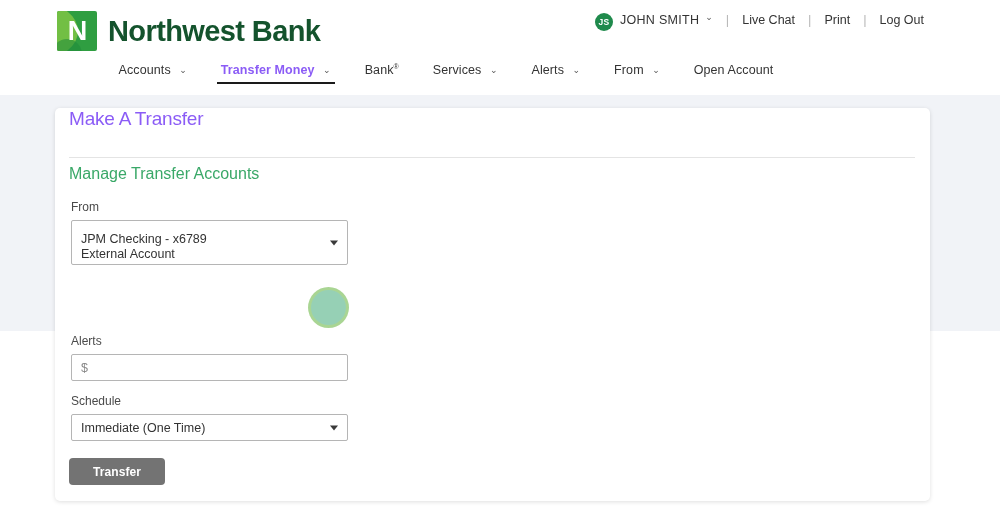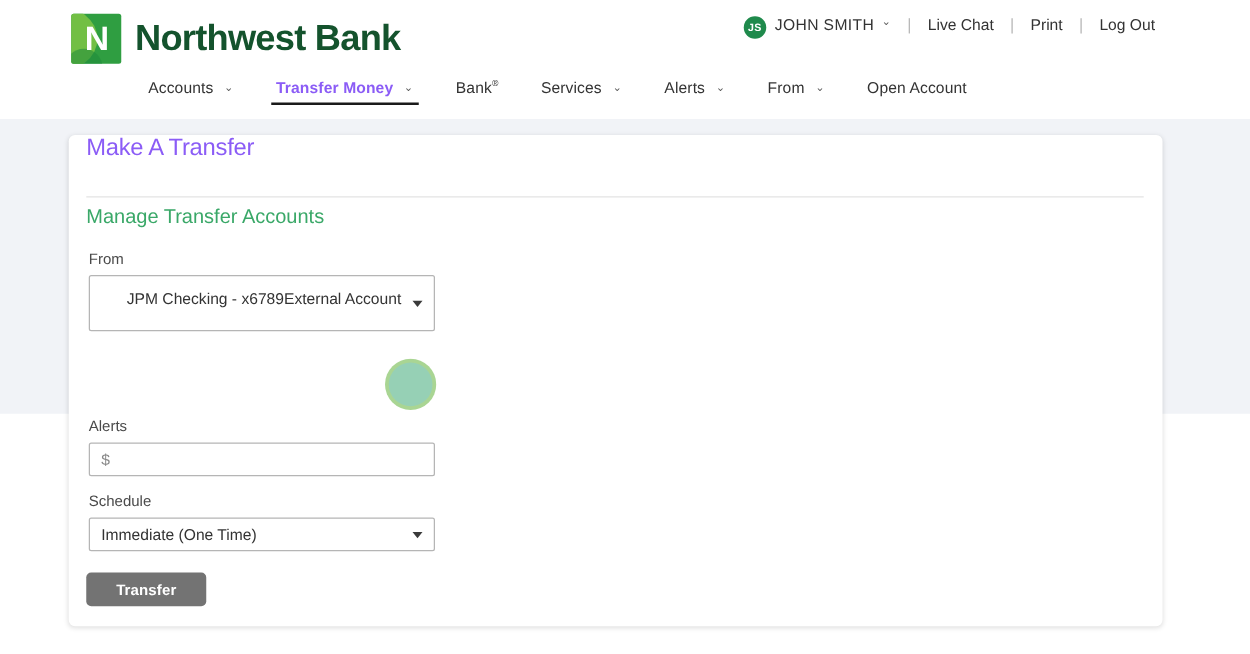--- a/index.html
+++ b/index.html
@@ -230,21 +230,21 @@
   .control {
     position: relative;
     width: 277px;
     border: 1px solid #b5b5b5;
     border-radius: 2px;
     background: #ffffff;
     font-size: 12.5px;
     color: #333333;
   }
   .control.one-line { height: 27px; display: flex; align-items: center; padding: 0 26px 0 9px; }
-  .control.two-line { height: 45px; padding: 11px 26px 5px 9px; display: flex; justify-content: flex-end; }
+  .control.two-line { height: 45px; padding: 11px 26px 5px 9px; display: flex; flex-direction: column; justify-content: space-between; }
   .control .line1 { line-height: 15px; }
   .control .line2 { line-height: 15px; }
   .control .placeholder { color: #888888; }
   .control .caret {
     position: absolute;
     right: 9px;
     top: 50%;
     transform: translateY(-50%);
     width: 0; height: 0;
     border-left: 4px solid transparent;

